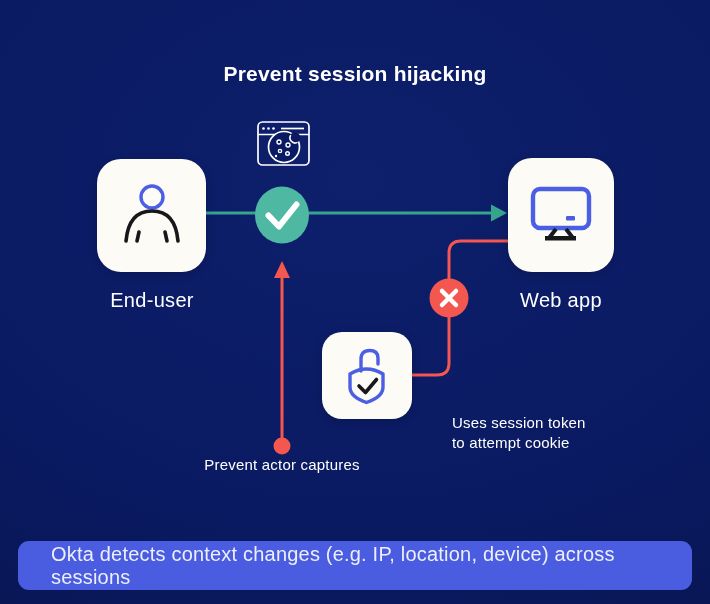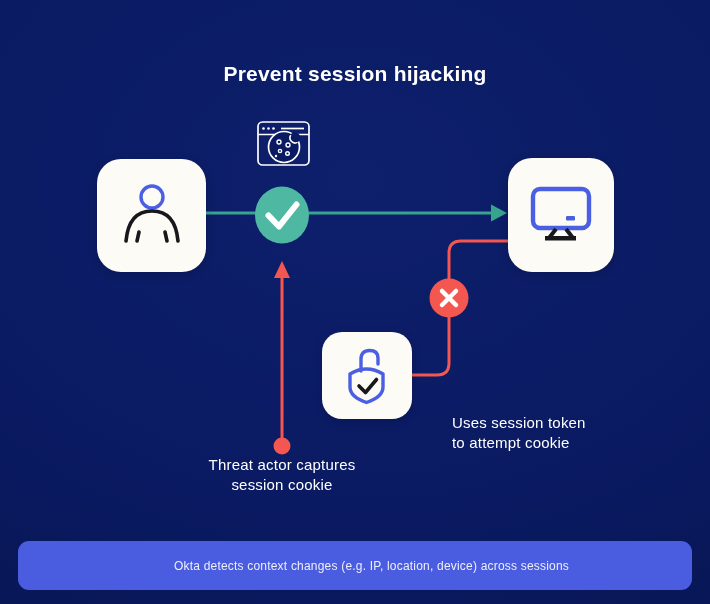--- a/index.html
+++ b/index.html
@@ -44,21 +44,21 @@
   .caption-token{left:452px;top:384px;width:170px;text-align:left;margin-top:29px;}
   .banner{
     position:absolute;z-index:4;
     left:18px;top:541px;width:674px;height:49px;
     background:var(--banner-blue,#4a5cdf);
     border-radius:11px;
     display:flex;align-items:center;justify-content:center;
   }
   .banner-text{
     color:var(--banner-text,#edeffc);
-    font-size:12px;letter-spacing:.2px;margin-left:33px;
+    font-size:20px;letter-spacing:.2px;margin-left:33px;
   }
   .icon-abs{position:absolute;z-index:2;}
   
   .st-teal{stroke:var(--line-teal,#37a58e);}
   .fl-teal{fill:var(--line-teal,#37a58e);}
   .fl-circle-teal{fill:var(--success-teal,#4fb8a2);}
   .st-red{stroke:var(--danger-coral,#f4574f);}
   .fl-red{fill:var(--danger-coral,#f4574f);}
   .st-white{stroke:#ffffff;}
   .fl-white{fill:#ffffff;}
@@ -122,42 +122,43 @@
   </svg>
 
   <div class="card card-enduser">
     <svg width="64" height="70" viewBox="0 0 64 70">
       <circle cx="32" cy="16" r="11" fill="none" class="st-blue" stroke-width="3.4"></circle>
       <path d="M6,60 C8,38 18,30 32,30 C46,30 56,38 58,60" fill="none" class="st-black" stroke-width="3.6" stroke-linecap="round"></path>
       <path d="M19,51 L17,60" fill="none" class="st-black" stroke-width="3.6" stroke-linecap="round"></path>
       <path d="M45,51 L47,60" fill="none" class="st-black" stroke-width="3.6" stroke-linecap="round"></path>
     </svg>
   </div>
+  <div class="node-label label-enduser">End-user</div>
 
   <div class="card card-webapp">
     <svg width="66" height="58" viewBox="0 0 66 58">
       <rect x="5" y="3" width="56" height="39" rx="7" fill="none" class="st-blue" stroke-width="4.4"></rect>
       <rect x="38" y="30" width="9" height="4.5" rx="1.2" class="fl-blue"></rect>
       <path d="M28,43 L21,52" class="st-black" stroke-width="4" fill="none"></path>
       <path d="M38,43 L45,52" class="st-black" stroke-width="4" fill="none"></path>
       <rect x="17" y="50" width="31" height="4.5" class="fl-black"></rect>
     </svg>
   </div>
+  <div class="node-label label-webapp">Web app</div>
 
   <div class="card card-lock">
     <svg width="52" height="58" viewBox="0 0 52 58">
       <path d="M20,24 L20,12 Q20,3.5 28.5,3.5 Q37,3.5 37,11 L37,17" fill="none" class="st-blue" stroke-width="3.4" stroke-linecap="round"></path>
       <path d="M9,27 Q17,22 25.5,22 Q34,22 42,27 L42,40 Q42,50 25.5,55.5 Q9,50 9,40 Z" fill="none" class="st-blue" stroke-width="3.4" stroke-linejoin="round"></path>
       <path d="M18,39 L24.5,45.5 L35.5,32.5" fill="none" class="st-black" stroke-width="3.6" stroke-linecap="round" stroke-linejoin="round"></path>
     </svg>
   </div>
 
   <div class="caption caption-threat">
-    <span>Threat actor captures</span><br>
-    <span>session cookie</span>
+    <span>Prevent actor captures</span><br>
   </div>
   <div class="caption caption-token">
     <span>Uses session token</span><br>
     <span>to attempt cookie</span>
   </div>
 
   <div class="banner">
     <span class="banner-text">Okta detects context changes (e.g. IP, location, device) across sessions</span>
   </div>
 

